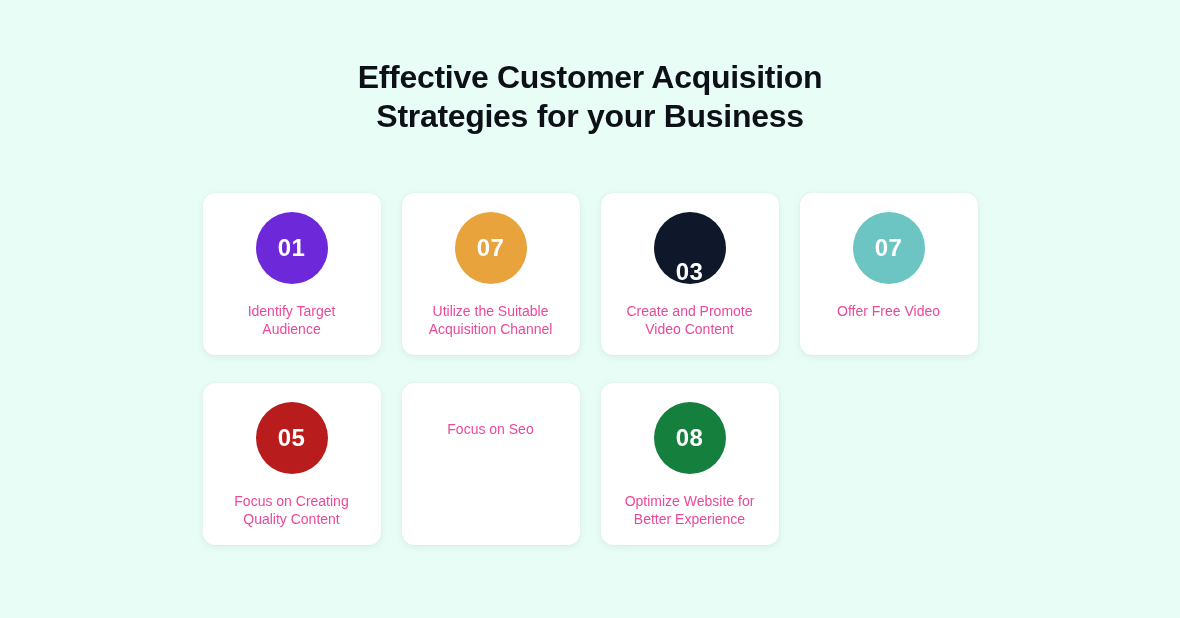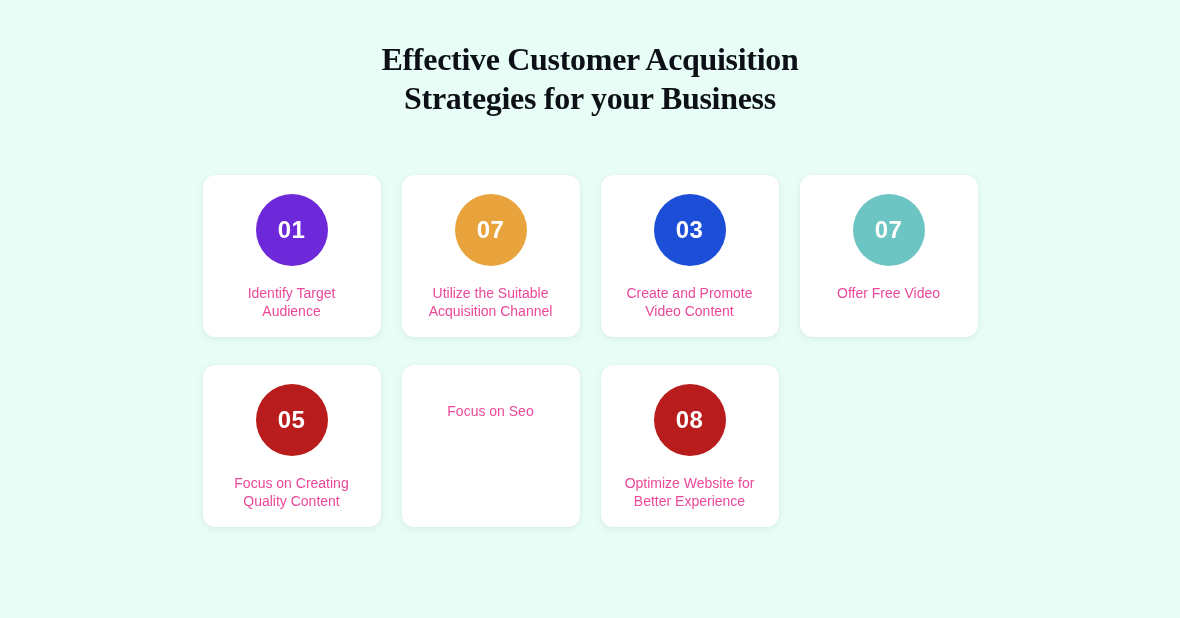--- a/index.html
+++ b/index.html
@@ -19,30 +19,29 @@
     height: 618px;
     background: #e8fdf6;
     box-sizing: border-box;
     display: flex;
     flex-direction: column;
     align-items: center;
   }
 
   .page-title {
     margin: 0;
-    padding-top: 40px;
+    padding-top: 58px;
     width: 620px;
     text-align: center;
     font-size: 32px;
     line-height: 39px;
     font-weight: bold;
     letter-spacing: -0.3px;
     color: #0d1117;
     white-space: pre-line;
-    font-family: Liberation Serif, serif;
   }
 
   .cards-grid {
     margin-top: 57px;
     display: grid;
     grid-template-columns: repeat(4, 178px);
     grid-template-rows: repeat(2, 162px);
     column-gap: 21px;
     row-gap: 28px;
   }
@@ -107,21 +106,21 @@
 
     <div class="card">
       <div class="card-badge" style="background: rgb(232, 163, 61);">
         <span class="card-badge-number">07</span>
       </div>
       <div class="card-label">Utilize the Suitable
 Acquisition Channel</div>
     </div>
 
     <div class="card">
-      <div class="card-badge" style="background: #1d4ed8;">
+      <div class="card-badge" style="background: #0f172a; align-items: flex-end;">
         <span class="card-badge-number">03</span>
       </div>
       <div class="card-label">Create and Promote
 Video Content</div>
     </div>
 
     <div class="card">
       <div class="card-badge" style="background: rgb(108, 197, 195);">
         <span class="card-badge-number">07</span>
       </div>
@@ -135,21 +134,21 @@
       <div class="card-label">Focus on Creating
 Quality Content</div>
     </div>
 
     <div class="card">
       <div class="card-label">Focus on Seo</div>
     </div>
 
 
     <div class="card">
-      <div class="card-badge" style="background: #b91c1c;">
+      <div class="card-badge" style="background: #15803d;">
         <span class="card-badge-number">08</span>
       </div>
       <div class="card-label">Optimize Website for
 Better Experience</div>
     </div>
 
   </div>
 </div>
 
 </body></html>

